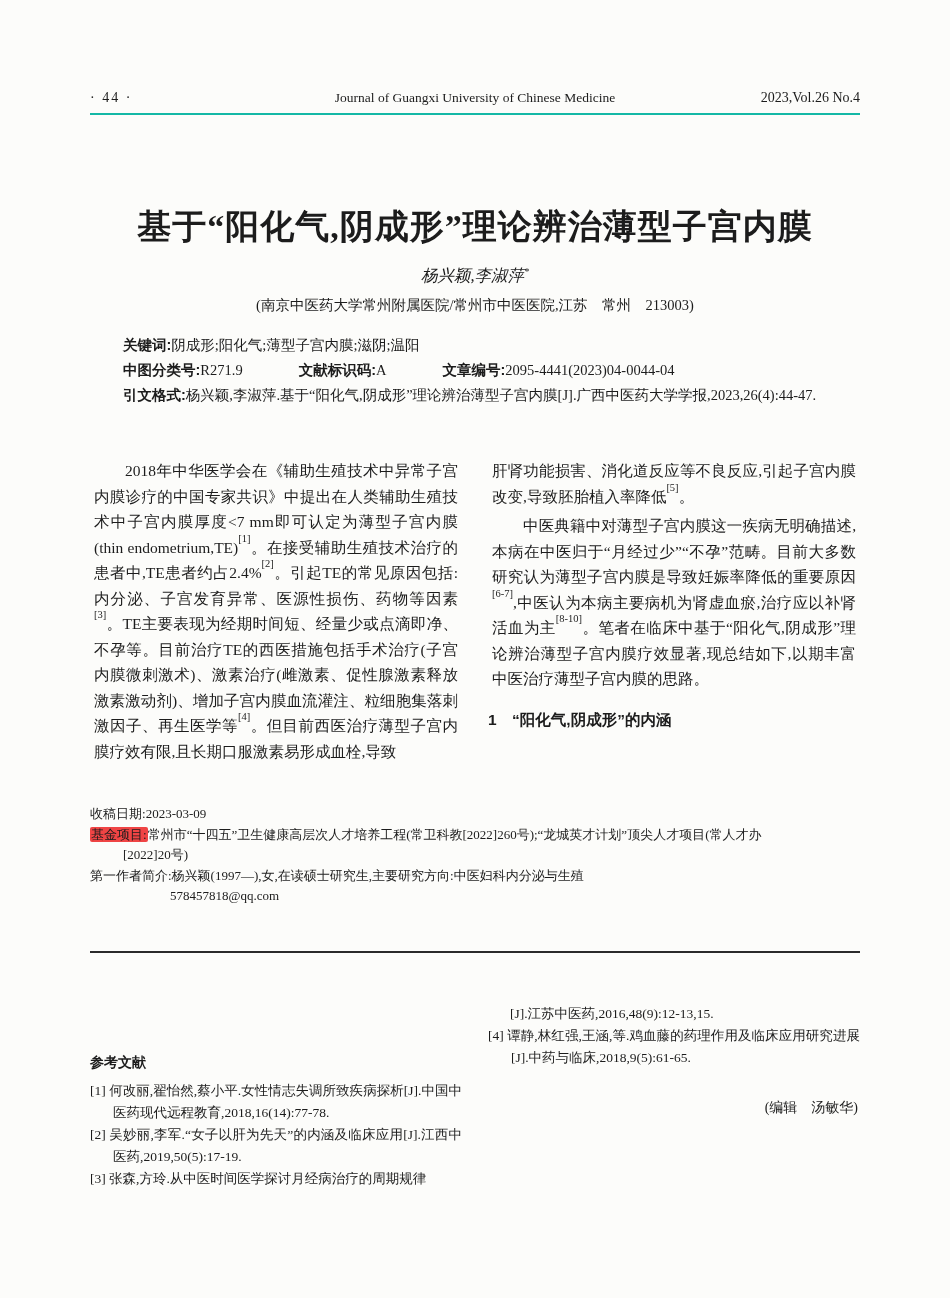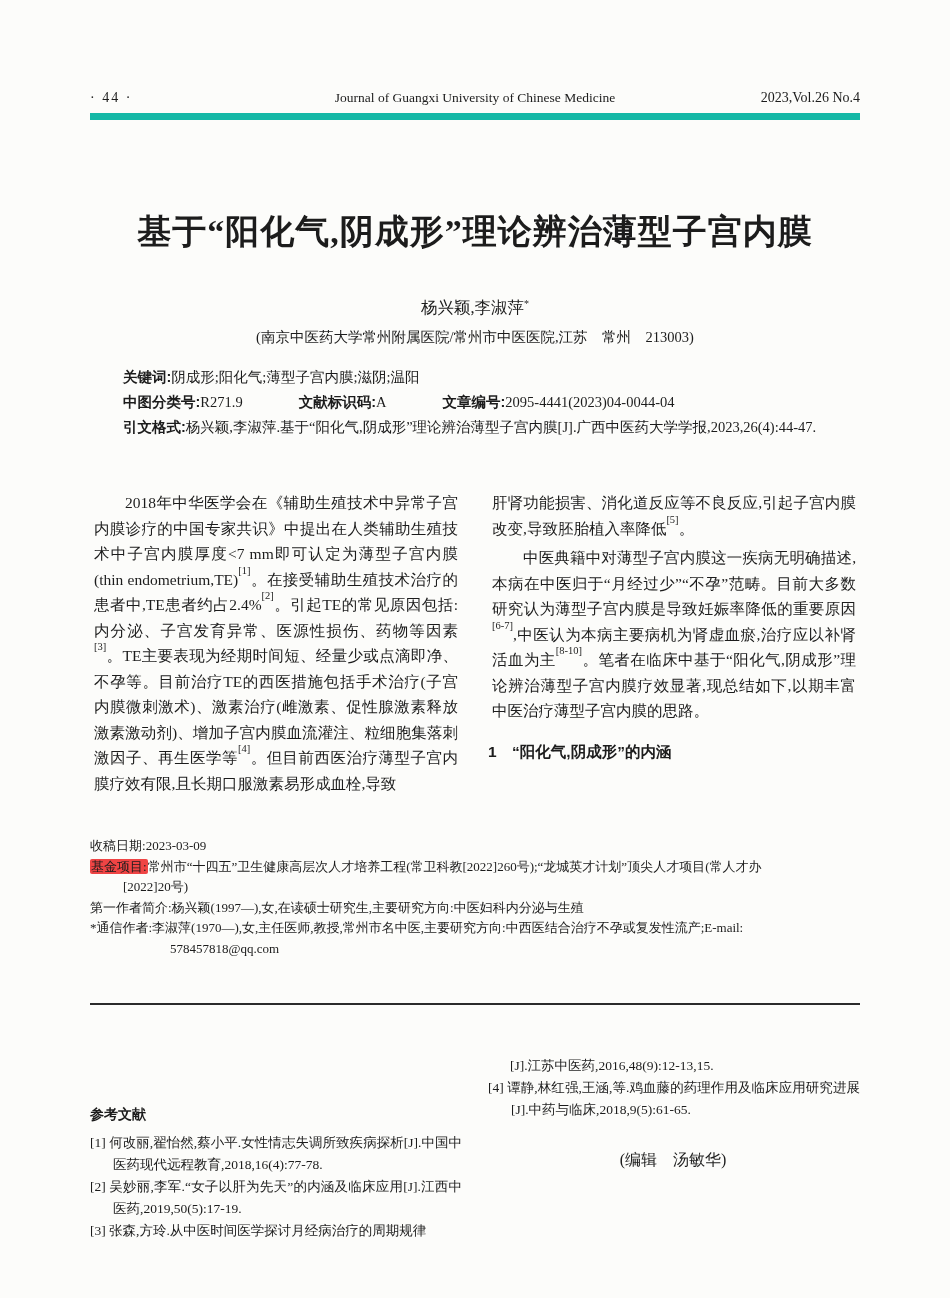--- a/index.html
+++ b/index.html
@@ -5,29 +5,29 @@
   html,body { margin:0; padding:0; background:#e8e8e8; }
   .page {
     width:950px; height:1298px; background:#fcfcfa; color:#1c1c1c;
     font-family:"Liberation Serif","DejaVu Serif",serif;
     margin:0 auto; overflow:hidden; position:relative;
   }
   .content { width:770px; margin:0 auto; }
 
   
   .header { margin-top:90px; display:flex; align-items:baseline;
-            border-bottom:7px solid #14b8a6; padding-bottom:7px; font-size:14px; }
+            border-bottom:2px solid #14b8a6; padding-bottom:7px; font-size:14px; }
   .hdr-left  { width:170px; letter-spacing:2px; }
   .hdr-center{ flex:1; text-align:center; font-size:13.5px; }
   .hdr-right { width:170px; text-align:right; }
 
   
   .title { margin:90px 0 0 0; text-align:center; font-size:34px; font-weight:700;
            letter-spacing:1px; line-height:1.3; }
-  .authors { margin-top:43px; text-align:center; font-size:16.5px; }
+  .authors { margin-top:16px; text-align:center; font-size:16.5px;font-style:italic; }
   .authors sup { font-size:10px; }
   .affiliation { margin-top:9px; text-align:center; font-size:14.5px; }
 
   
   .meta { margin-top:18px; font-size:14.5px; }
   .meta p { margin:0; line-height:25px; }
   .meta-line { text-indent:33px; }
   .label { font-weight:700; font-family:"Liberation Sans","DejaVu Sans",sans-serif; }
   .seg { margin-right:56px; }
   .seg:last-child { margin-right:0; }
@@ -51,21 +51,21 @@
 
   
   .divider { border-bottom:2px solid #2b2b2b; margin-top:44px; }
   .refs-cols { display:flex; gap:26px; margin-top:50px;
                font-size:13.5px; line-height:22px; text-align:justify; }
   .refs-heading { font-weight:700; font-family:"Liberation Sans","DejaVu Sans",sans-serif;
                   font-size:14px; margin-bottom:7px;margin-top:48px; }
   .ref-item { margin:0; }
   .hang { padding-left:23px; text-indent:-23px; }
   .cont { padding-left:22px; }
-  .editor { margin-top:28px; text-align:center; font-size:16px; padding-right:2px; }
+  .editor { margin-top:28px; text-align:right; font-size:14px; padding-right:2px; }
 </style>
 </head>
 <body>
 
 <div class="page">
   <div class="content">
 
     <div class="header">
       <span class="hdr-left">·  44  ·</span>
       <span class="hdr-center">Journal of Guangxi University of Chinese Medicine</span>
@@ -93,30 +93,29 @@
         <p class="para indent">中医典籍中对薄型子宫内膜这一疾病无明确描述,本病在中医归于“月经过少”“不孕”范畴。目前大多数研究认为薄型子宫内膜是导致妊娠率降低的重要原因<sup>[6-7]</sup>,中医认为本病主要病机为肾虚血瘀,治疗应以补肾活血为主<sup>[8-10]</sup>。笔者在临床中基于“阳化气,阴成形”理论辨治薄型子宫内膜疗效显著,现总结如下,以期丰富中医治疗薄型子宫内膜的思路。</p>
         <h2 class="section-heading">1　“阳化气,阴成形”的内涵</h2>
       </div>
     </div>
 
     <div class="footnotes">
       <div class="fn-line"><span>收稿日期:</span><span>2023-03-09</span></div>
       <div class="fn-line"><span class="fund-label">基金项目:</span><span>常州市“十四五”卫生健康高层次人才培养工程(常卫科教[2022]260号);“龙城英才计划”顶尖人才项目(常人才办</span></div>
       <div class="fn-line fn-indent-1">[2022]20号)</div>
       <div class="fn-line">第一作者简介:杨兴颖(1997—),女,在读硕士研究生,主要研究方向:中医妇科内分泌与生殖</div>
-      <div class="fn-line">*通信作者:李淑萍(1970—),女,主任医师,教授,常州市名中医,主要研究方向:中西医结合治疗不孕或复发性流产;E-mail:</div>
       <div class="fn-line fn-indent-2">578457818@qq.com</div>
     </div>
 
     <div class="divider"></div>
 
     <div class="refs-cols">
       <div class="col">
         <div class="refs-heading">参考文献</div>
-        <p class="ref-item hang">[1] 何改丽,翟怡然,蔡小平.女性情志失调所致疾病探析[J].中国中医药现代远程教育,2018,16(4):77-78.</p>
+        <p class="ref-item hang">[1] 何改丽,翟怡然,蔡小平.女性情志失调所致疾病探析[J].中国中医药现代远程教育,2018,16(14):77-78.</p>
         <p class="ref-item hang">[2] 吴妙丽,李军.“女子以肝为先天”的内涵及临床应用[J].江西中医药,2019,50(5):17-19.</p>
         <p class="ref-item hang">[3] 张森,方玲.从中医时间医学探讨月经病治疗的周期规律</p>
       </div>
       <div class="col">
         <p class="ref-item cont">[J].江苏中医药,2016,48(9):12-13,15.</p>
         <p class="ref-item hang">[4] 谭静,林红强,王涵,等.鸡血藤的药理作用及临床应用研究进展[J].中药与临床,2018,9(5):61-65.</p>
         <div class="editor">(编辑　汤敏华)</div>
       </div>
     </div>
 

